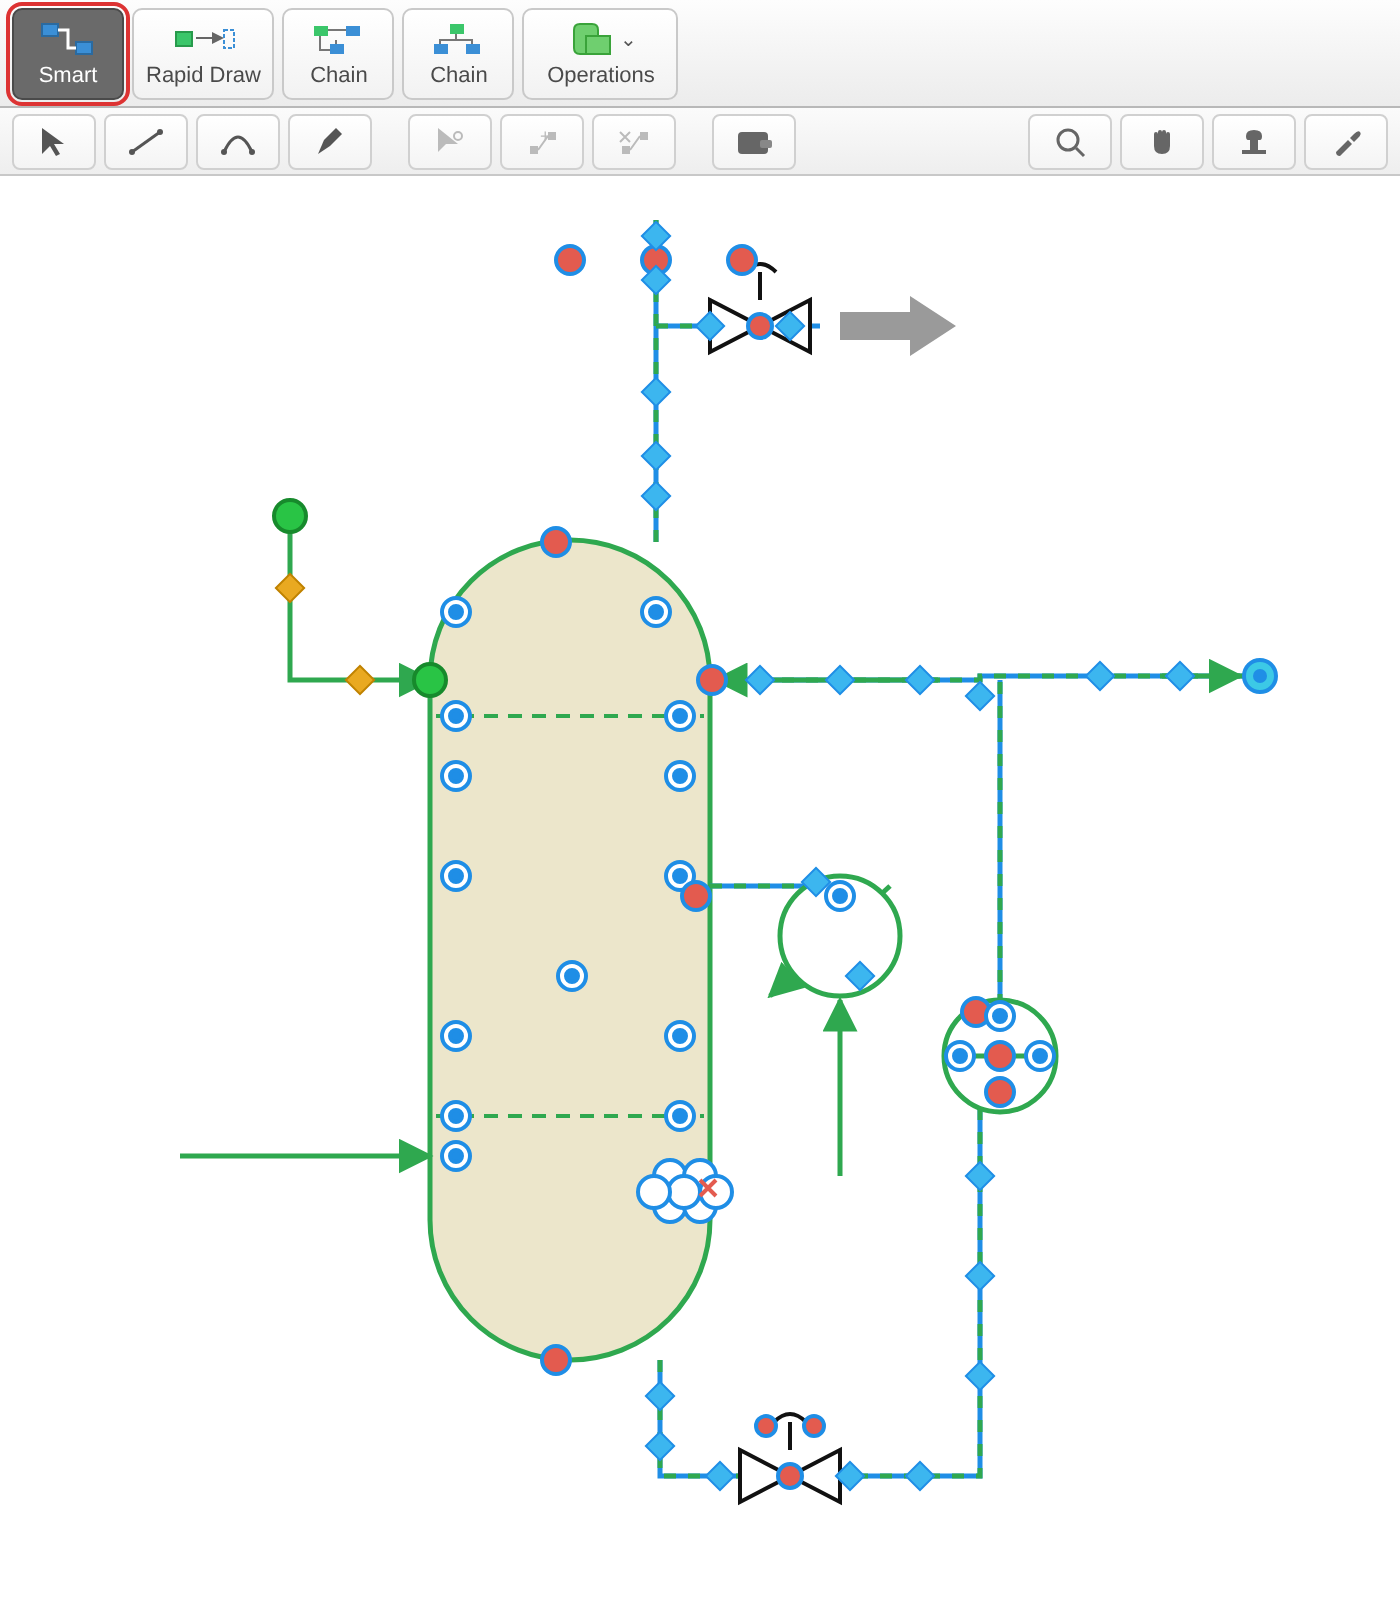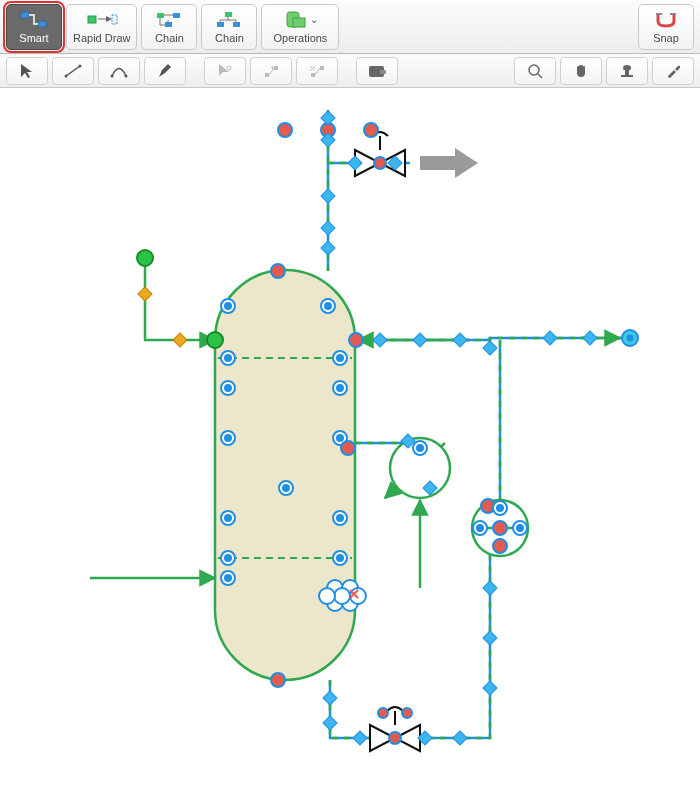--- a/index.html
+++ b/index.html
@@ -114,29 +114,20 @@
     <span class="tb-icon">
       <svg width="34" height="18">
           <path d="M4 4 Q4 1 7 1 H13 Q16 1 16 4 V13 Q16 16 13 16 H7 Q4 16 4 13 Z" fill="#6fcf6f" stroke="#3aa33a"></path>
           <rect x="10" y="7" width="12" height="9" fill="#6fcf6f" stroke="#3aa33a"></rect>
           <text x="27" y="12" font-size="10" fill="#555">⌄</text>
         </svg>
     </span>
     <span class="lbl">Operations</span>
   </div>
   <div class="spacer"></div>
-  <div class="tb-btn">
-    <span class="tb-icon">
-      <svg width="26" height="18">
-          <path d="M5 3 V10 Q5 15 13 15 Q21 15 21 10 V3" stroke="#d44" stroke-width="3" fill="none"></path>
-          <path d="M3 3 H9 M17 3 H23" stroke="#888" stroke-width="2"></path>
-        </svg>
-    </span>
-    <span class="lbl">Snap</span>
-  </div>
 </div>
 
 <div class="toolbar-sec">
   <div class="sec-btn">
       <svg width="18" height="18">
         <path d="M3 2 L3 15 L7 11 L10 16 L12 15 L9 10 L14 10 Z" fill="#555"></path>
       </svg>
     </div>
   <div class="sec-btn">
       <svg width="20" height="16">

